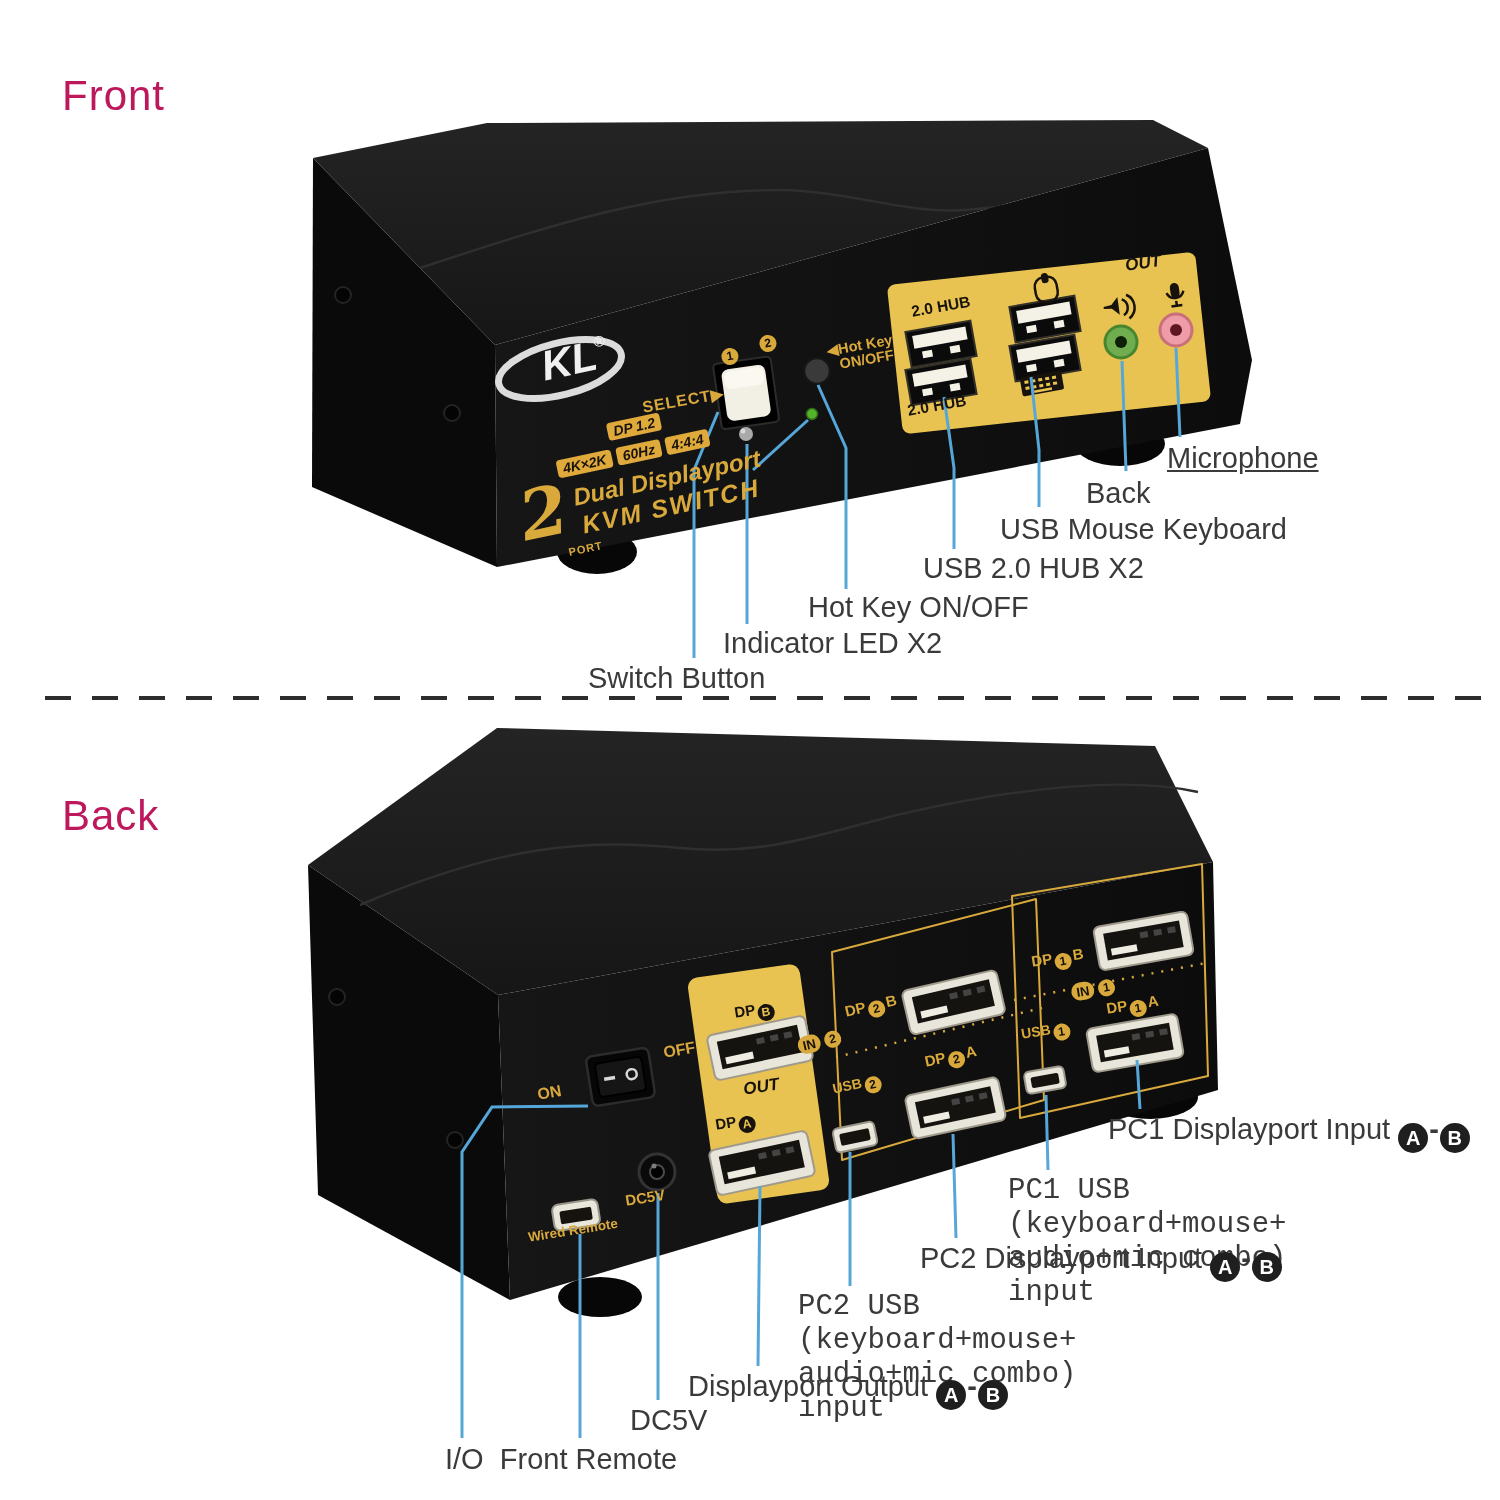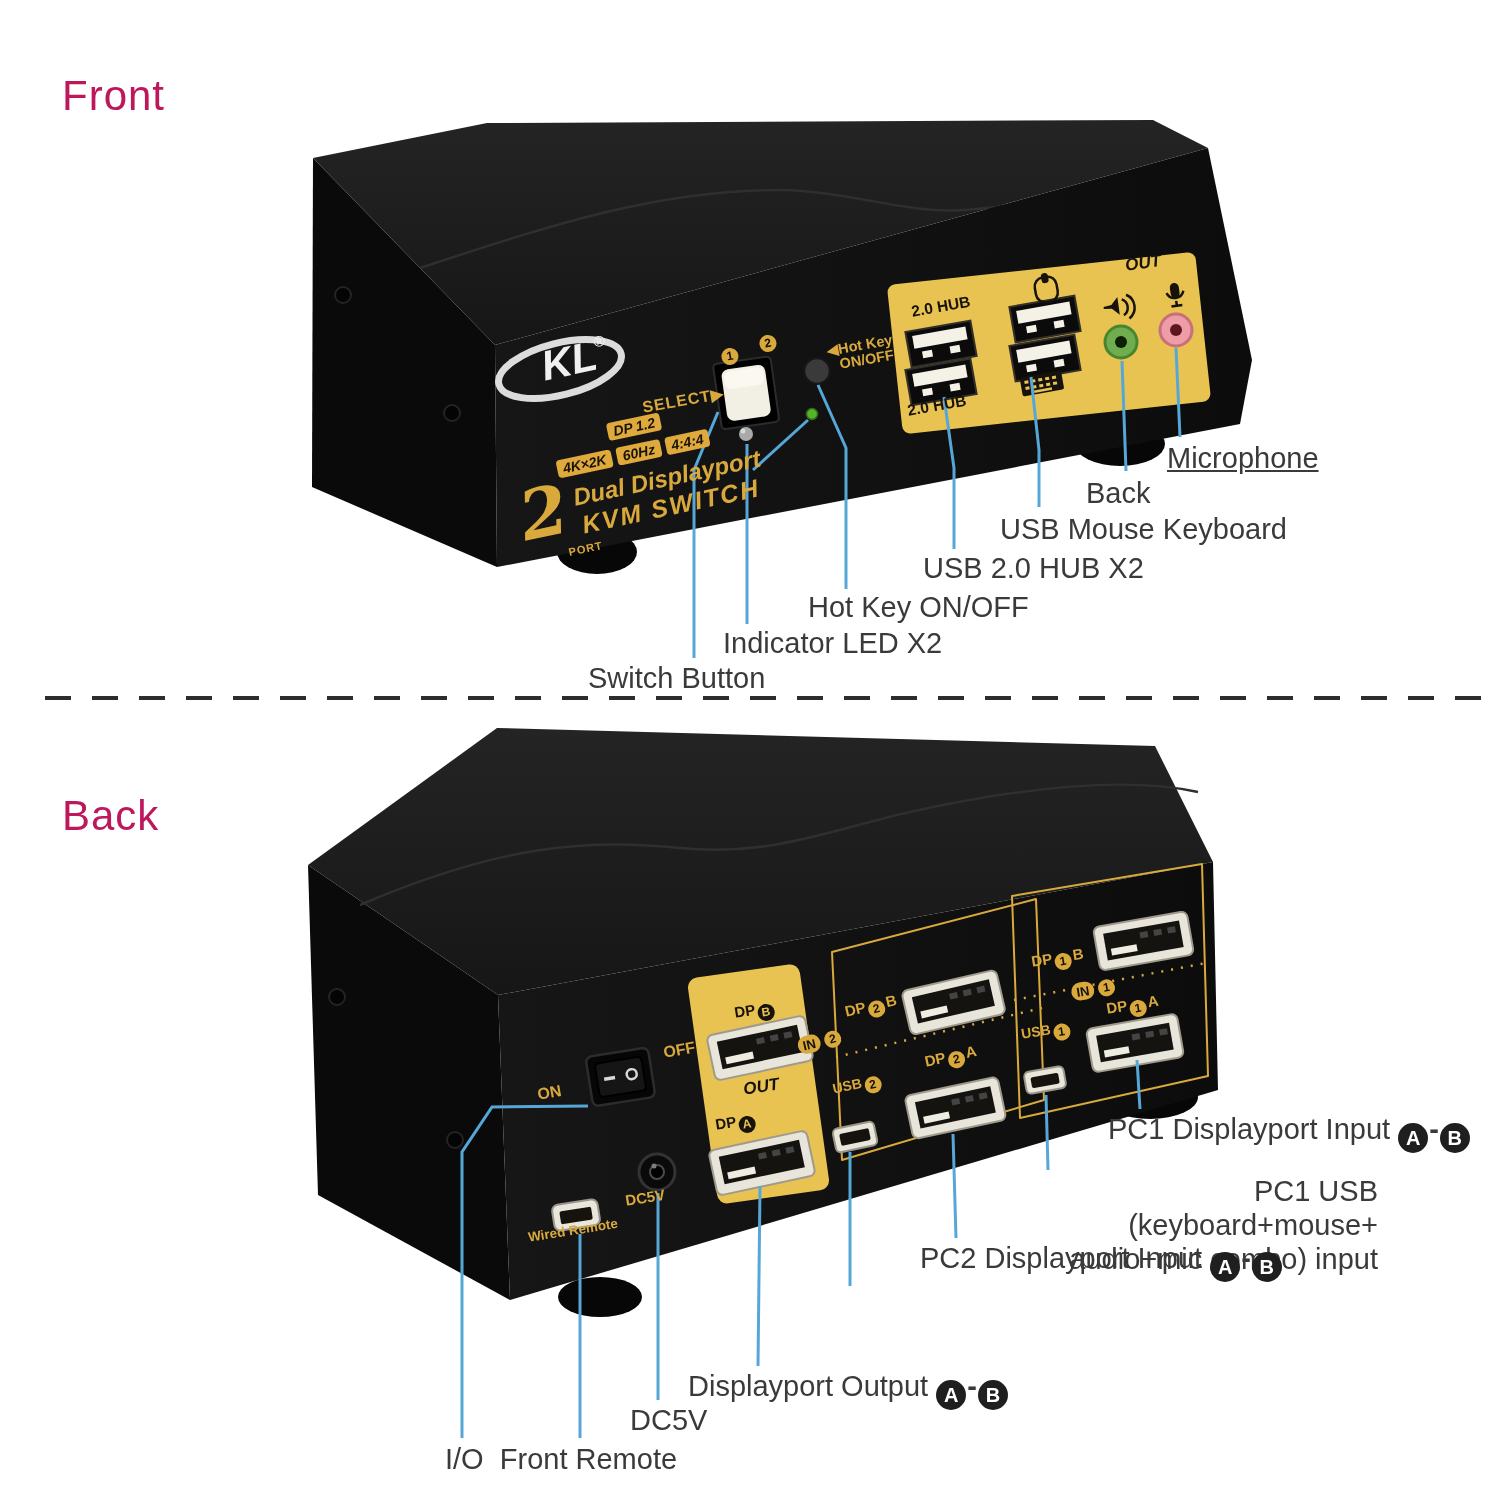--- a/index.html
+++ b/index.html
@@ -2,21 +2,21 @@
 <html><head>
 <meta charset="utf-8">
 <style>
   html,body{margin:0;padding:0;background:#fff;}
   #canvas{position:relative;width:1500px;height:1500px;background:#ffffff;overflow:hidden;
           font-family:"Liberation Sans", sans-serif;}
   #gfx{position:absolute;left:0;top:0;width:1500px;height:1500px;}
   .abs{position:absolute;}
   .heading{font-size:42px;color:#be185d;letter-spacing:1px;}
   .lbl{position:absolute;color:#3a3a3a;font-size:29px;white-space:nowrap;line-height:34px;}
-  .lbl.ctr{text-align:right;white-space:normal;}
+  .lbl.ctr{text-align:left;white-space:normal;font-family:Liberation Mono, monospace;}
   .bc{display:inline-flex;width:30px;height:30px;border-radius:50%;background:#1f1f1f;color:#fff;
       font-weight:bold;font-size:20px;align-items:center;justify-content:center;vertical-align:-6px;}
   .dash{font-weight:bold;margin:0 1px;}
   .gold-lbl{position:absolute;color:#D9A93C;font-weight:bold;white-space:nowrap;
             transform:rotate(var(--r,-10deg));transform-origin:left top;}
   .blk-lbl{position:absolute;color:#17130c;font-weight:bold;white-space:nowrap;
            transform:rotate(var(--r,-10deg));transform-origin:left top;}
   .gc{display:inline-flex;width:17px;height:17px;border-radius:50%;background:#D9A93C;color:#14100a;
       font-weight:bold;font-size:12px;align-items:center;justify-content:center;margin:0 2px;vertical-align:-3px;}
   .pc{display:inline-flex;width:17px;height:17px;border-radius:50%;background:#17130c;color:#E9C351;
@@ -377,20 +377,24 @@
   <span class="bc">A</span><span class="dash">-</span><span class="bc">B</span>
 </div>
 <div class="lbl ctr" style="left:1008px;top:1174px;width:370px;">
   <div>PC1 USB (keyboard+mouse+</div>
   <div>audio+mic combo) input</div>
 </div>
 <div class="lbl" style="left:920px;top:1241px;">
   <span>PC2 Displayport Input</span>
   <span class="bc">A</span><span class="dash">-</span><span class="bc">B</span>
 </div>
+<div class="lbl ctr" style="left:798px;top:1290px;width:362px;">
+  <div>PC2 USB (keyboard+mouse+</div>
+  <div>audio+mic combo) input</div>
+</div>
 <div class="lbl" style="left:688px;top:1369px;">
   <span>Displayport Output</span>
   <span class="bc">A</span><span class="dash">-</span><span class="bc">B</span>
 </div>
 <div class="lbl" style="left:630px;top:1403px;">DC5V</div>
 <div class="lbl" style="left:445px;top:1442px;white-space:pre;">I/O  Front Remote</div>
 
 </div>
 
 </body></html>

